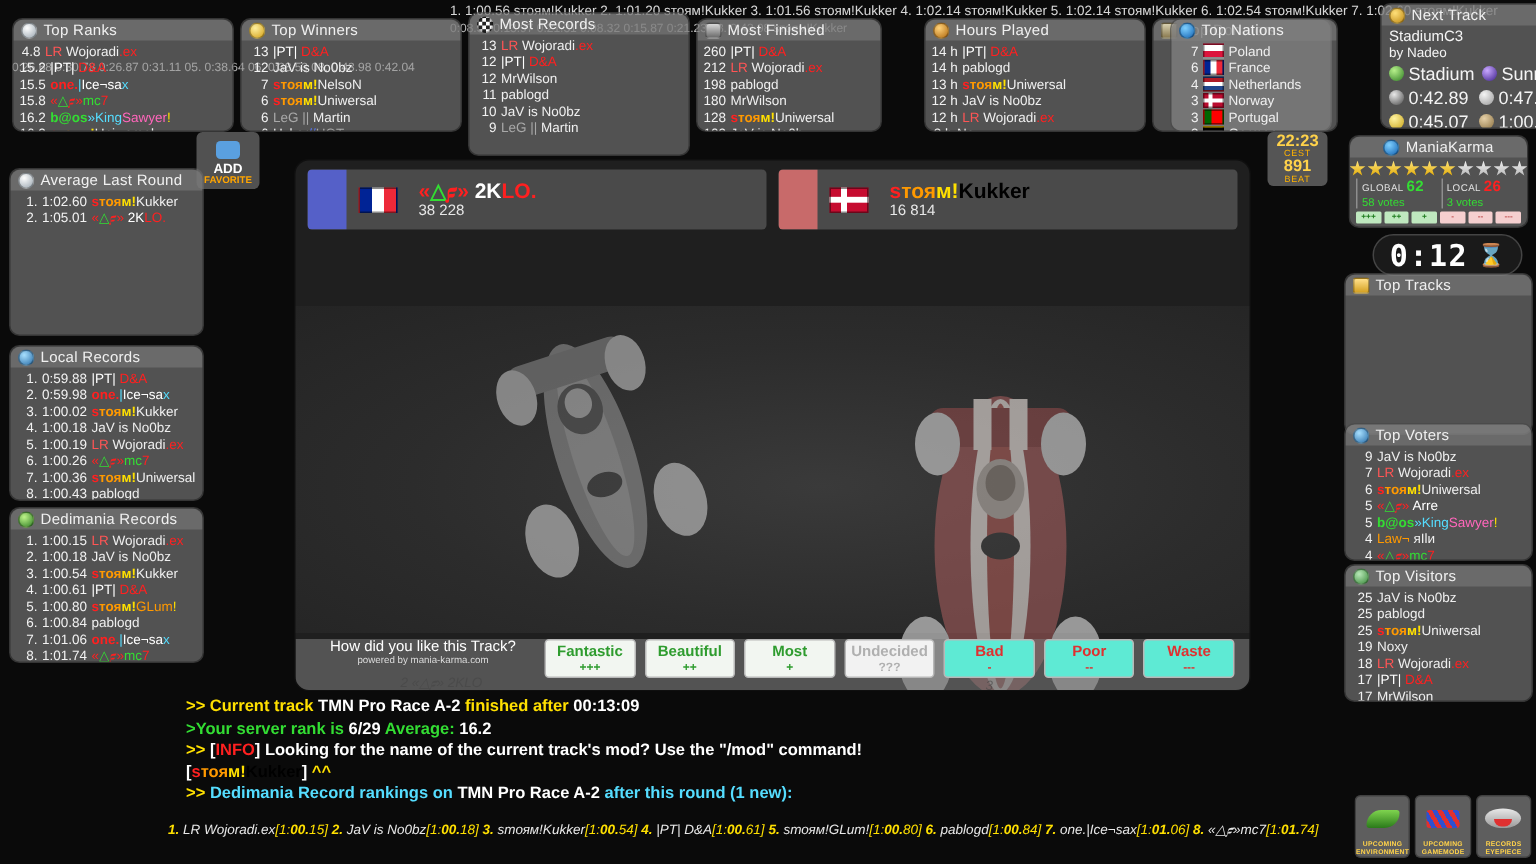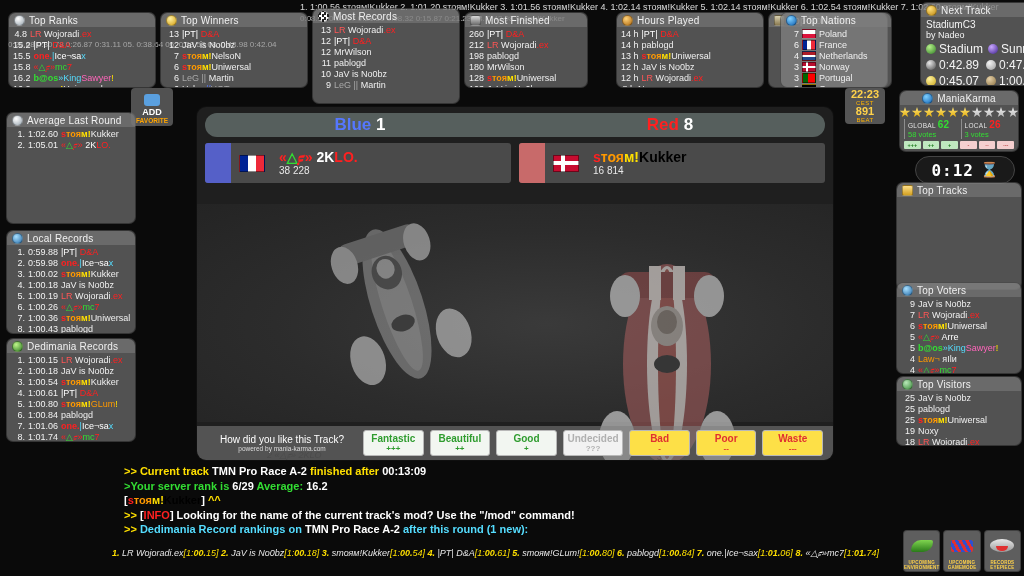--- a/index.html
+++ b/index.html
@@ -104,32 +104,32 @@
   
   #viewport { position: absolute; left: 0; right: 0; top: 97px; bottom: 38px;
               background: radial-gradient(ellipse at 55% 55%, #3a3a3a 0%, #2c2c2c 55%, #242424 100%); }
   #car-label-1, #car-label-3 { position:absolute; font-size:9px; font-style:italic; opacity:.6; }
   #podium-name { position: absolute; left: 0; right: 0; bottom: 2px; text-align: center;
                  font-size: 11px; font-weight: bold; opacity:.55; }
 
   
   #karma-bar { position:absolute; left:0; right:0; bottom:0; height:34px;
                background: rgba(125,125,125,0.55);
-               display:flex; align-items:center; padding: 0 10px; gap: 6px; }
+               display:flex; align-items:flex-start; padding: 0 10px; gap: 6px; }
   #karma-q { text-align:center; width: 150px; }
   #karma-q .q1 { font-size: 10px; color: #fff; }
   #karma-q .q2 { font-size: 6.5px; color: #dcdcdc; }
   .vbtn { flex:1; height: 26px; border-radius: 3px; background: #f0f0f0;
           display:flex; flex-direction:column; align-items:center; justify-content:center;
           border:1px solid #b8b8b8; }
   .vbtn .vl { font-size: 10px; font-weight: bold; line-height: 10px; }
   .vbtn .vs { font-size: 8px; font-weight: bold; line-height: 9px; }
   .vbtn.pos { background:#f2f6f1; } .vbtn.pos .vl,.vbtn.pos .vs { color:#2f9c2f; }
   .vbtn.neu { background:#f2f2f2; } .vbtn.neu .vl,.vbtn.neu .vs { color:#b0b0b0; }
-  .vbtn.neg { background:#fde047; } .vbtn.neg .vl,.vbtn.neg .vs { color:#e03030; }
+  .vbtn.neg { background:#5eead4; } .vbtn.neg .vl,.vbtn.neg .vs { color:#e03030; }
 
   
   #chat { position:absolute; left:124px; top:464px; width: 790px; }
   .cline { font-size: 11px; line-height: 14.5px; white-space: nowrap; font-weight: bold; }
   #dedi-line { position:absolute; left:112px; top:548px; width: 800px;
                font-size: 9px; font-style: italic; white-space: nowrap; color:#e8e8e8; }
 
   
   #clock-box { position:absolute; left:845px; top:88px; width:40px; height:36px;
                background: rgba(135,135,135,.6); border-radius:4px;
@@ -170,21 +170,21 @@
   .mkcol .l2 { font-size:7.5px; }
   #mk-chips { display:flex; gap:2px; padding: 2px 4px 0; }
   .chip { flex:1; height:8px; border-radius:1px; font-size:5.5px; font-weight:bold;
           display:flex;align-items:center;justify-content:center; }
   .chip.p { background:#bfe8bf; color:#1d7a1d; }
   .chip.n { background:#f5cfcf; color:#c05050; }
 
   #timer { position:absolute; left:915px; top:156px; width:100px; height:28px;
            background:#1a1a1a; border-radius:14px; border:1px solid #444;
            display:flex; align-items:center; justify-content:center; gap:6px; }
-  #timer .val { font-family:"DejaVu Sans Mono", monospace; font-size:16px; color:#fff; font-weight:bold; letter-spacing:1px;}
+  #timer .val { font-family:"DejaVu Sans Mono", monospace; font-size:20px; color:#fff; font-weight:bold; letter-spacing:1px;}
   #timer .hg { font-size:15px; color:#e8c24a; }
 
   #bottom-btns { position:absolute; left:903px; top:530px; width:118px; height:42px;
                  display:flex; gap:3px; }
   .bbtn { flex:1; background: rgba(150,150,150,.6); border-radius:4px;
           display:flex; flex-direction:column; align-items:center; justify-content:flex-end;
           padding-bottom:1px; border:1px solid rgba(0,0,0,.3); }
   .bbtn .g1 { flex:1; display:flex; align-items:center; }
   .bbtn .t1 { font-size:4.5px; color:#ffd24a; font-weight:bold; line-height:5px; letter-spacing:.2px;}
   .glyph-env { width:22px;height:12px;background:linear-gradient(#7fd44f,#2a7a1a);
@@ -534,30 +534,20 @@
       </div>
   </div>
 
   <div id="fav-box">
     <div class="heart"></div>
     <div class="a">ADD</div>
     <div class="b">FAVORITE</div>
   </div>
 
   <div id="center-panel">
-    <div id="team-bar">
-      <div class="half">
-        <span class="b">Blue</span>
-        <span class="w">1</span>
-      </div>
-      <div class="half">
-        <span class="r">Red</span>
-        <span class="w">8</span>
-      </div>
-    </div>
 
     <div id="players">
         <div class="pcard">
           <div class="pcolor" style="background:#5560c8"></div>
           <div class="pflagbox">
             <span class="flag fl-fr"></span>
           </div>
           <div class="pinfo">
             <div class="pname"><span class="r">«</span><span class="g">△</span><span class="r">𝟋</span><span class="r">»</span> <span class="w">2K</span><span class="r">LO.</span></div>
             <div class="pscore">38 228</div>
@@ -621,21 +611,21 @@
       </div>
     <div class="vbtn pos">
           <div class="vl">Fantastic</div>
           <div class="vs">+++</div>
         </div>
         <div class="vbtn pos">
           <div class="vl">Beautiful</div>
           <div class="vs">++</div>
         </div>
         <div class="vbtn pos">
-          <div class="vl">Good</div>
+          <div class="vl">Most</div>
           <div class="vs">+</div>
         </div>
         <div class="vbtn neu">
           <div class="vl">Undecided</div>
           <div class="vs">???</div>
         </div>
         <div class="vbtn neg">
           <div class="vl">Bad</div>
           <div class="vs">-</div>
         </div>
@@ -646,22 +636,22 @@
         <div class="vbtn neg">
           <div class="vl">Waste</div>
           <div class="vs">---</div>
         </div>
       </div>
   </div>
 
   <div id="chat">
       <div class="cline"><span class="y">&gt;&gt; Current track</span> <span class="w">TMN Pro Race A-2</span> <span class="y">finished after</span> <span class="w">00:13:09</span></div>
       <div class="cline"><span class="g">&gt;</span><span class="g">Your server rank is</span> <span class="w">6/29</span> <span class="g">Average:</span> <span class="w">16.2</span></div>
+      <div class="cline"><span class="y">&gt;&gt;</span> <span class="w">[</span><span class="r">INFO</span><span class="w">] Looking for the name of the current track's mod?  Use the "/mod" command!</span></div>
       <div class="cline"><span class="w">[</span><span class="r bold">s</span><span class="o bold">тоя</span><span class="y bold">м!</span>Kukker<span class="w">] </span><span class="y">^^</span></div>
-      <div class="cline"><span class="y">&gt;&gt;</span> <span class="w">[</span><span class="r">INFO</span><span class="w">] Looking for the name of the current track's mod?  Use the "/mod" command!</span></div>
       <div class="cline"><span class="y">&gt;&gt;</span> <span class="c">Dedimania Record rankings on</span> <span class="w">TMN Pro Race A-2</span> <span class="c">after this round (1 new):</span></div>
     </div>
   <div id="dedi-line"><span class="y bold">1.</span> LR  Wojoradi.ex<span class="y">[1:<span class="y bold">00.</span>15]</span> <span class="y bold">2.</span> JaV is No0bz<span class="y">[1:<span class="y bold">00.</span>18]</span> <span class="y bold">3.</span> sтоям!Kukker<span class="y">[1:<span class="y bold">00.</span>54]</span> <span class="y bold">4.</span> |PT| D&amp;A<span class="y">[1:<span class="y bold">00.</span>61]</span> <span class="y bold">5.</span> sтоям!GLum!<span class="y">[1:<span class="y bold">00.</span>80]</span> <span class="y bold">6.</span> pablogd<span class="y">[1:<span class="y bold">00.</span>84]</span> <span class="y bold">7.</span> one.|Ice¬sax<span class="y">[1:<span class="y bold">01.</span>06]</span> <span class="y bold">8.</span> «△𝟋»mc7<span class="y">[1:<span class="y bold">01.</span>74]</span></div>
 
   <div id="clock-box">
     <div class="t">22:23</div>
     <div class="s">CEST</div>
     <div class="t">891</div>
     <div class="s">BEAT</div>
   </div>
@@ -809,21 +799,21 @@
           <span class="rank">4</span>
           <span><span class="o">Law¬</span> яIlи</span>
         </div>
         <div class="row">
           <span class="rank">4</span>
           <span><span class="r">«</span><span class="g">△</span><span class="r">𝟋</span><span class="r">»</span><span class="g">mc</span><span class="r">7</span></span>
         </div>
       </div>
   </div>
 
-  <div class="panel" style="left:896px; top:376px; width:126px; height:70px;">
+  <div class="panel" style="left:896px; top:376px; width:126px; height:92px;">
     <div class="panel-hdr">
       <span class="ico visit"></span>
       <span>Top Visitors</span>
     </div>
     <div class="panel-body" id="b-topvisitors">
         <div class="row">
           <span class="rank">25</span>
           <span>JaV is No0bz</span>
         </div>
         <div class="row">

